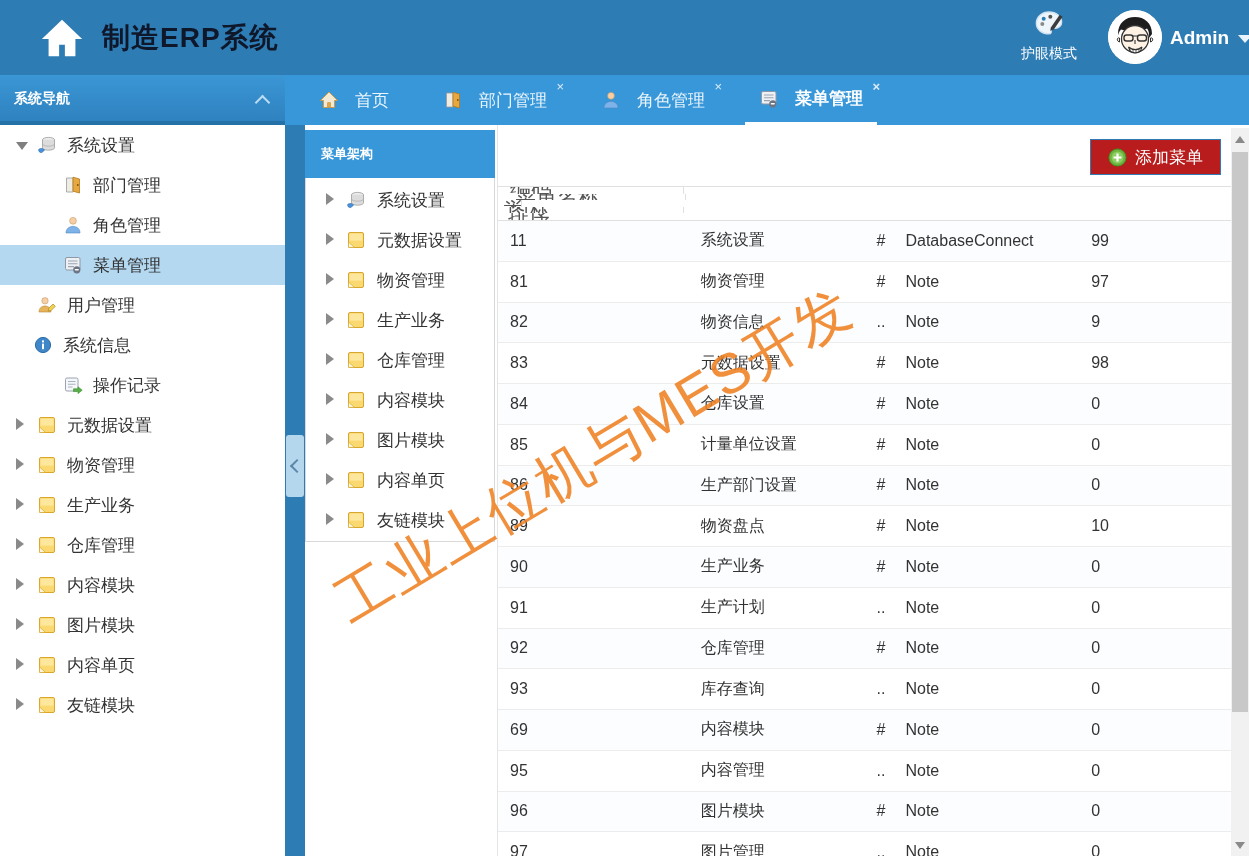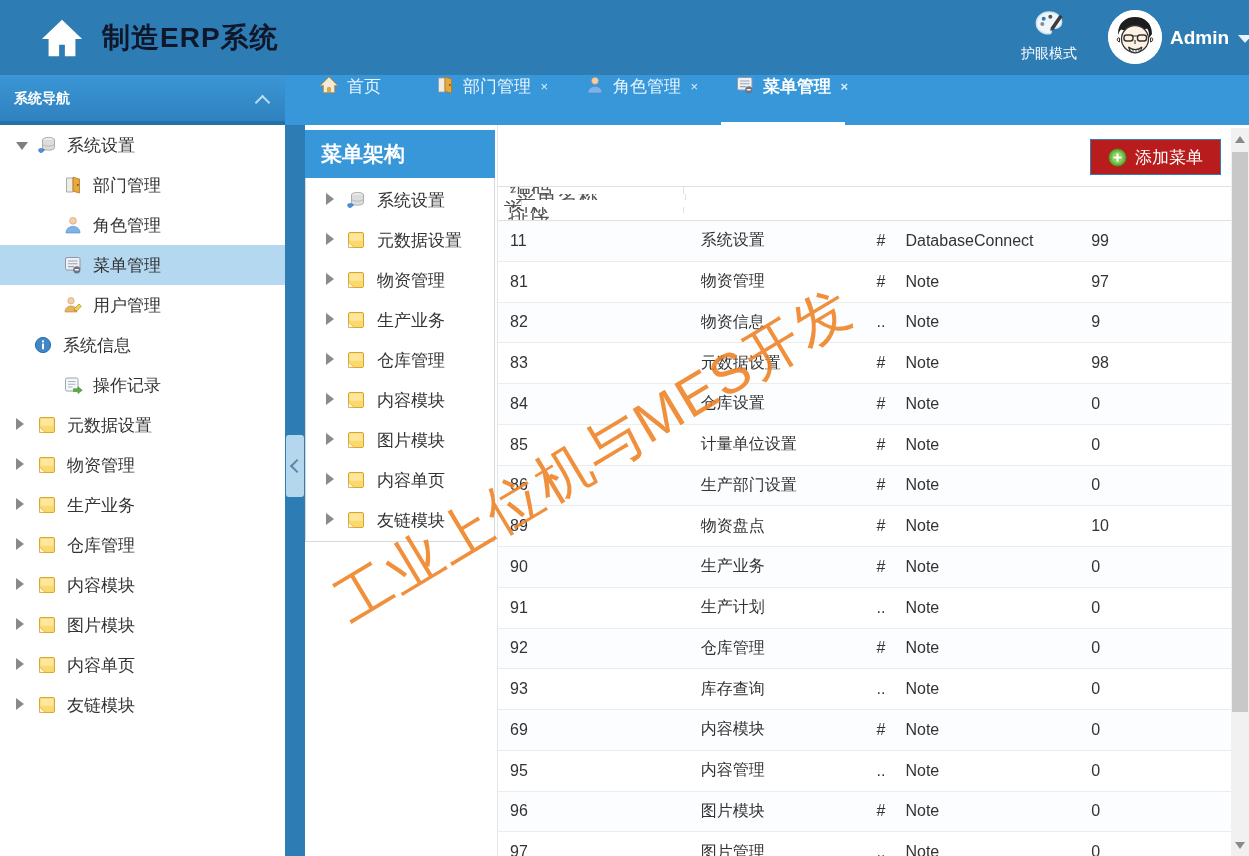--- a/index.html
+++ b/index.html
@@ -11,21 +11,21 @@
   .brand-home { position:absolute; left:38px; top:15px; width:48px; height:46px; }
   .brand-title { position:absolute; left:102px; top:0; height:75px; line-height:75px; color:#0f172a; font-size:28px; font-weight:bold; letter-spacing:1px; }
   .eye-mode { position:absolute; left:1014px; top:8px; width:70px; height:64px; text-align:center; color:#fff; cursor:pointer; }
   .eye-mode .eye-label { font-size:14px; margin-top:1px; }
   .avatar { position:absolute; left:1108px; top:10px; width:54px; height:54px; border-radius:50%; background:#fff; overflow:hidden; cursor:pointer; }
   .user-menu { position:absolute; left:1170px; top:0; height:75px; display:flex; align-items:center; color:#fff; font-size:19px; font-weight:bold; cursor:pointer; }
   .caret-down-white { display:inline-block; width:0; height:0; border-left:7px solid transparent; border-right:7px solid transparent; border-top:8px solid #e8f3fb; margin-left:9px; margin-top:3px; }
 
   
   .tab-bar { position:absolute; left:285px; top:75px; width:964px; height:50px; background:#3897d9; display:flex; align-items:stretch; padding-left:20px; z-index:4; }
-  .tab { position:relative; display:flex; align-items:flex-start; gap:8px; padding:0 14px; margin-right:26px; color:#eaf5fd; font-size:17px; cursor:pointer; }
+  .tab { position:relative; display:flex; align-items:center; gap:16px; padding:0 14px; margin-right:26px; color:#eaf5fd; font-size:17px; cursor:pointer; }
   .tab.active { color:#fff; font-weight:bold; border-bottom:3px solid #fff; }
   .tab .tab-close { position:absolute; top:5px; right:-3px; font-size:13px; color:#dcedf9; line-height:1; cursor:pointer; }
 
   
   .side-header { position:absolute; left:0; top:75px; width:285px; height:50px; background:linear-gradient(#3b96d5,#2f82bf); border-bottom:4px solid #2idge; border-bottom:4px solid #2371a7; color:#fff; font-size:14px; font-weight:bold; line-height:46px; padding-left:14px; z-index:4; }
   .side-collapse { position:absolute; right:16px; top:19px; width:13px; height:13px; cursor:pointer; }
   .side-collapse::before { content:""; position:absolute; left:1px; top:3px; width:9px; height:9px; border-top:2px solid #bcdcf2; border-right:2px solid #bcdcf2; transform:rotate(-45deg); }
   .sidebar { position:absolute; left:0; top:125px; width:285px; bottom:0; background:#fff; overflow:hidden; z-index:3; }
   .side-item { height:40px; display:flex; align-items:center; font-size:17px; color:#333; cursor:pointer; }
   .side-item.selected { background:#b3d8f0; }
@@ -34,21 +34,21 @@
   .caret-exp { display:inline-block; width:0; height:0; border-left:6px solid transparent; border-right:6px solid transparent; border-top:8px solid #7f7f7f; }
   .caret-col { display:inline-block; width:0; height:0; border-top:6px solid transparent; border-bottom:6px solid transparent; border-left:8px solid #8a8a8a; }
 
   
   .blue-strip { position:absolute; left:285px; top:125px; width:20px; bottom:0; background:#2e7cb4; z-index:3; }
   .strip-handle { position:absolute; left:1px; top:310px; width:18px; height:62px; background:#b5d7ee; border-radius:3px; cursor:pointer; }
   .strip-handle::before { content:""; position:absolute; left:6px; top:26px; width:8px; height:8px; border-left:2px solid #5b87a8; border-bottom:2px solid #5b87a8; transform:rotate(45deg); }
 
   
   .tree-panel { position:absolute; left:305px; top:130px; width:190px; height:412px; background:#fff; border:1px solid #d9d9d9; border-top:none; z-index:2; }
-  .tree-panel-header { height:48px; background:#3897d9; color:#fff; font-size:21px; font-weight:bold; line-height:48px; padding-left:16px; margin:0 -1px; }
+  .tree-panel-header { height:48px; background:#3897d9; color:#fff; font-size:13px; font-weight:bold; line-height:48px; padding-left:16px; margin:0 -1px; }
   .tree-body { padding-top:2px; }
   .tree-item { height:40px; display:flex; align-items:center; padding-left:20px; font-size:17px; color:#333; cursor:pointer; }
   .tree-item .tree-arrow { width:12px; margin-right:8px; flex:none; }
   .tree-item .ic-box { width:22px; height:20px; flex:none; margin-right:9px; }
 
   
   .content-panel { position:absolute; left:497px; top:125px; width:734px; bottom:0; background:#fff; border-left:1px solid #e5e5e5; overflow:hidden; z-index:2; }
   .toolbar { position:relative; height:61px; }
   .add-btn { position:absolute; right:10px; top:14px; width:131px; height:36px; background:#b91c1c; border:1px solid #2f7cb6; color:#fff; font-size:17px; display:flex; align-items:center; justify-content:center; gap:8px; cursor:pointer; font-family:inherit; }
   .thead { display:flex; height:35px; border-top:1px solid #e0e0e0; border-bottom:1px solid #e0e0e0; color:#555; font-size:21px;flex-direction:column; }
@@ -206,21 +206,21 @@
       <span class="ic-box">
         <svg viewBox="0 0 20 20" width="20" height="20">
           <rect x="2.5" y="2.5" width="14.5" height="12.5" rx="1.5" fill="#eef0f4" stroke="#8f98a8" stroke-width="1"></rect>
           <path d="M5 6h9.5M5 8.8h9.5M5 11.6h6" stroke="#9aa3b2" stroke-width="1.1"></path>
           <circle cx="13.8" cy="14.8" r="3.6" fill="#6d7584"></circle>
           <rect x="11.7" y="14" width="4.2" height="1.6" rx="0.8" fill="#fff"></rect>
         </svg>
       </span>
       <span>菜单管理</span>
     </div>
-    <div class="side-item" style="padding-left: 63px;">
+    <div class="side-item" style="padding-left: 37px;">
       <span class="ic-box">
         <svg viewBox="0 0 20 20" width="20" height="20">
           <circle cx="8" cy="5.8" r="3.2" fill="#f6cfa4" stroke="#c49a68" stroke-width="0.6"></circle>
           <path d="M2 17c0-3.8 2.6-6 6-6s6 2.2 6 6z" fill="#e8b45a" stroke="#b5873a" stroke-width="0.6"></path>
           <path d="M11.8 13.2l4.2-4.2 2.3 2.3-4.2 4.2-2.9.6z" fill="#f3d24e" stroke="#a9852c" stroke-width="0.7"></path>
         </svg>
       </span>
       <span>用户管理</span>
     </div>
     <div class="side-item" style="padding-left: 33px;">

